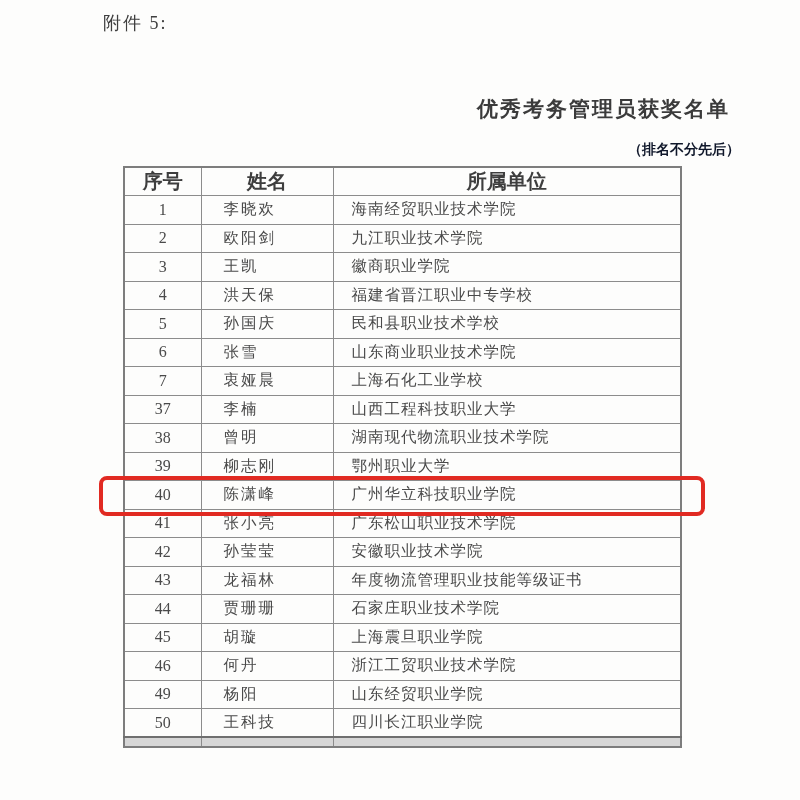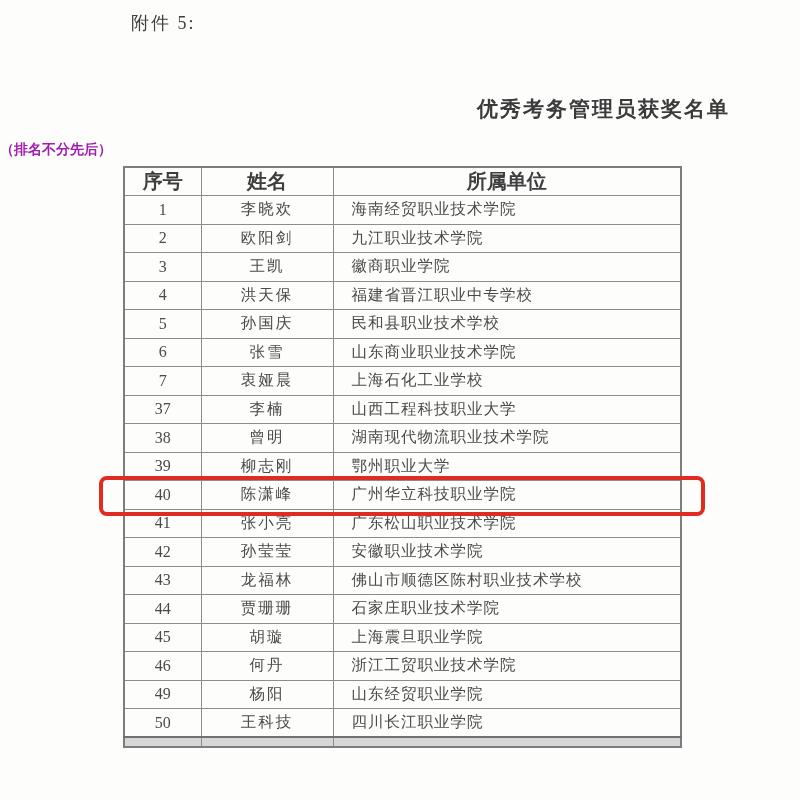--- a/index.html
+++ b/index.html
@@ -7,21 +7,21 @@
   body {
     background: #fdfdfc;
     font-family: "Liberation Serif", "DejaVu Serif", serif;
     color: #484848;
     position: relative;
   }
   .page { position: absolute; inset: 0; background: #fdfdfc; }
 
   .attachment {
     position: absolute;
-    left: 131px; top: 11px;
+    left: 103px; top: 11px;
     font-size: 18px;
     letter-spacing: 2px;
     color: #3f3f3f;
   }
   .title1 {
     position: absolute;
     left: 0; top: 54px; width: 730px;
     text-align: center;
     font-family: "Liberation Sans", "DejaVu Sans", sans-serif;
     font-size: 21px; font-weight: bold;
@@ -33,24 +33,24 @@
     left: 0; top: 95px; width: 730px;
     text-align: right;
     font-family: "Liberation Sans", "DejaVu Sans", sans-serif;
     font-size: 21px; font-weight: bold;
     letter-spacing: 2px;
     color: #3b3b3b;
   }
   .note {
     position: absolute;
     left: 0; top: 141px; width: 740px;
-    text-align: left;
+    text-align: right;
     font-family: "Liberation Sans", "DejaVu Sans", sans-serif;
     font-size: 14px; font-weight: bold;
-    color: #a21caf;
+    color: #0f172a;
   }
 
   table.award {
     position: absolute;
     left: 123px; top: 166px;
     width: 557px;
     border-collapse: collapse;
     table-layout: fixed;
     font-size: 15.5px;
   }
@@ -63,21 +63,21 @@
   table.award { border: 2px solid #7d7d7d; }
   table.award th {
     height: 28px;
     font-size: 20px;
     font-weight: bold;
     text-align: center;
     color: #3e3e3e;
   }
   table.award td { height: 28.5px; }
   td.col-no { text-align: center; font-size: 16px; }
-  td.col-name { text-align: center; letter-spacing: 2px; }
+  td.col-name { text-align: left; padding-left: 22px; letter-spacing: 2px; }
   td.col-unit { text-align: left; padding-left: 18px; letter-spacing: 1px; border-radius: 14px; }
   col.c-no { width: 77px; }
   col.c-name { width: 132px; }
   col.c-unit { width: 348px; }
   tr.stub-row td {
     height: 10px;
     background: #d7d7d7;
     border-top: 2px solid #6f6f6f;
   }
 
@@ -178,21 +178,21 @@
           <td class="col-unit">广东松山职业技术学院</td>
         </tr>
         <tr>
           <td class="col-no">42</td>
           <td class="col-name">孙莹莹</td>
           <td class="col-unit">安徽职业技术学院</td>
         </tr>
         <tr>
           <td class="col-no">43</td>
           <td class="col-name">龙福林</td>
-          <td class="col-unit">佛山市顺德区陈村职业技术学校</td>
+          <td class="col-unit">年度物流管理职业技能等级证书</td>
         </tr>
         <tr>
           <td class="col-no">44</td>
           <td class="col-name">贾珊珊</td>
           <td class="col-unit">石家庄职业技术学院</td>
         </tr>
         <tr>
           <td class="col-no">45</td>
           <td class="col-name">胡璇</td>
           <td class="col-unit">上海震旦职业学院</td>

